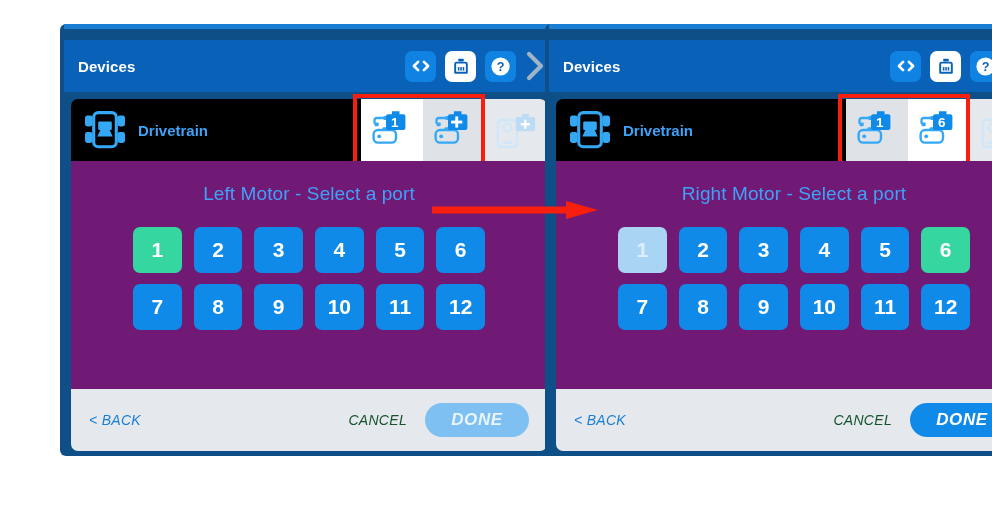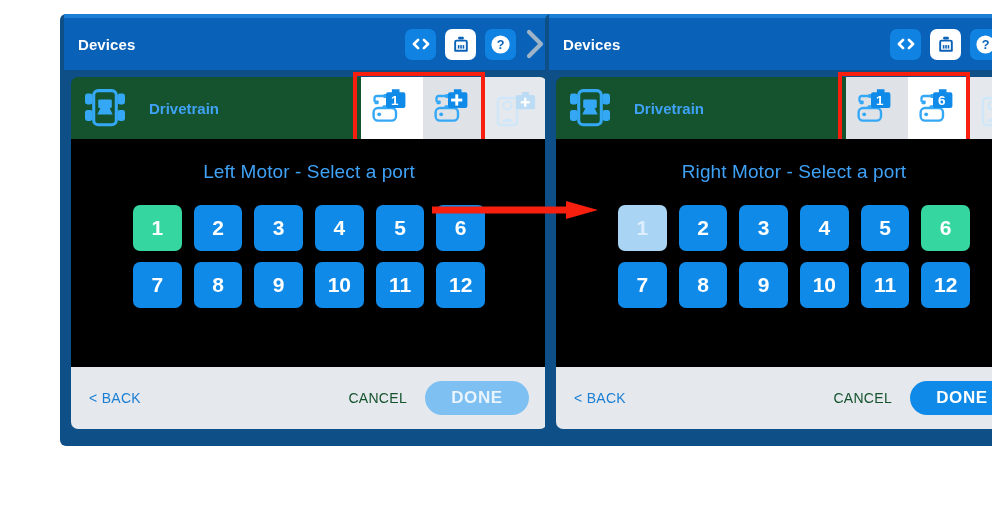--- a/index.html
+++ b/index.html
@@ -7,27 +7,27 @@
     width:992px;height:510px;
     background:#ffffff;
     font-family:"Liberation Sans","DejaVu Sans",sans-serif;
     overflow:hidden;
     position:relative;
   }
 
   
   .panel{
     position:absolute;
-    top:14px;
+    top:24px;
     width:498px;
     height:432px;
     background:#0d4f86;              
     border-radius:6px;
     box-sizing:border-box;
-    padding:4px 4px 4px 4px;
+    padding:16px 4px 4px 4px;
     overflow:hidden;
   }
   .panel.left{left:60px;}
   .panel.right{left:545px;}
 
   .panel-topstrip{
     position:absolute;
     left:4px;right:4px;top:0px;
     height:5px;
     background:#1a7fd4;
@@ -68,26 +68,25 @@
 
   
   .devicerow-wrap{
     position:relative;
     background:#0d4f86;
     padding:7px 7px 0 7px;
   }
   .devicerow{
     position:relative;
     height:62px;
-    background:#14532d;
+    background:#000000;
     border-radius:7px 7px 0 0;
     display:flex;
     align-items:center;
     overflow:hidden;
-    gap:11px;
   }
   .dt-icon{
     margin-left:13px;
     flex:0 0 auto;
     display:flex;align-items:center;
   }
   .dt-label{
     margin-left:12px;
     color:#3fa2f7;
     font-size:15px;
@@ -110,21 +109,21 @@
   
   .redbox{
     position:absolute;
     border:4px solid #f81f0e;
     box-sizing:border-box;
     pointer-events:none;
   }
 
   
   .panel-body{
-    background:#000000;
+    background:#701a75;
     height:228px;
     position:relative;
     margin:0 7px;
   }
   .body-title{
     text-align:center;
     color:#3fa2f7;
     font-size:19px;
     padding-top:22px;
     letter-spacing:.1px;
@@ -152,20 +151,21 @@
   
   .panel-footer{
     background:#e5e8ec;
     height:62px;
     margin:0 7px 7px 7px;
     border-radius:0 0 7px 7px;
     display:flex;align-items:center;
     padding:0 18px;
     box-sizing:border-box;
     position:relative;
+    font-style:italic;
   }
   .btn-back{
     color:#1a7fd4;
     font-size:14px;
     letter-spacing:.3px;
   }
   .footer-spacer{flex:1 1 auto;}
   .btn-cancel{
     color:#14532d;
     font-size:14px;

